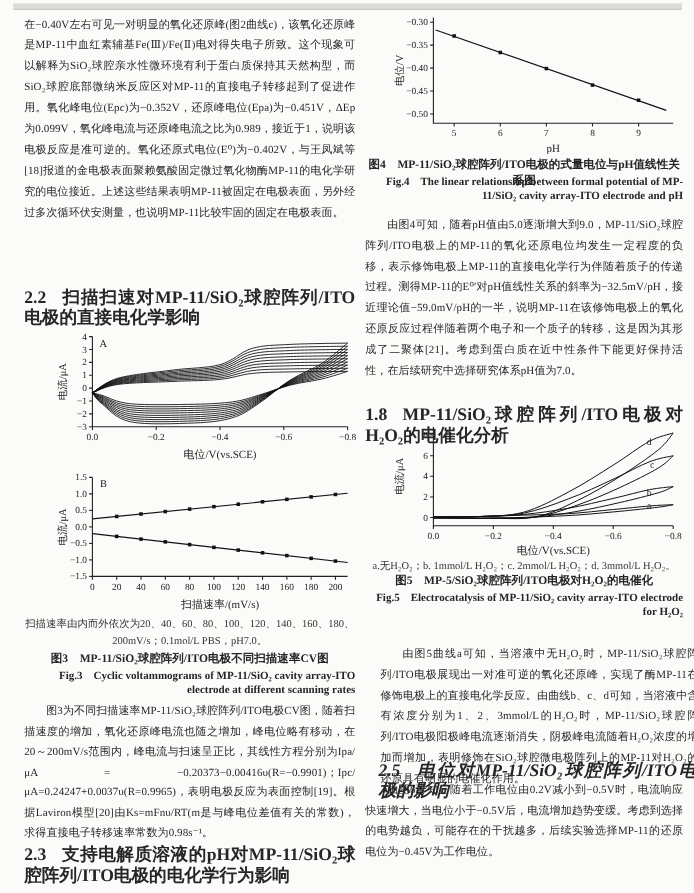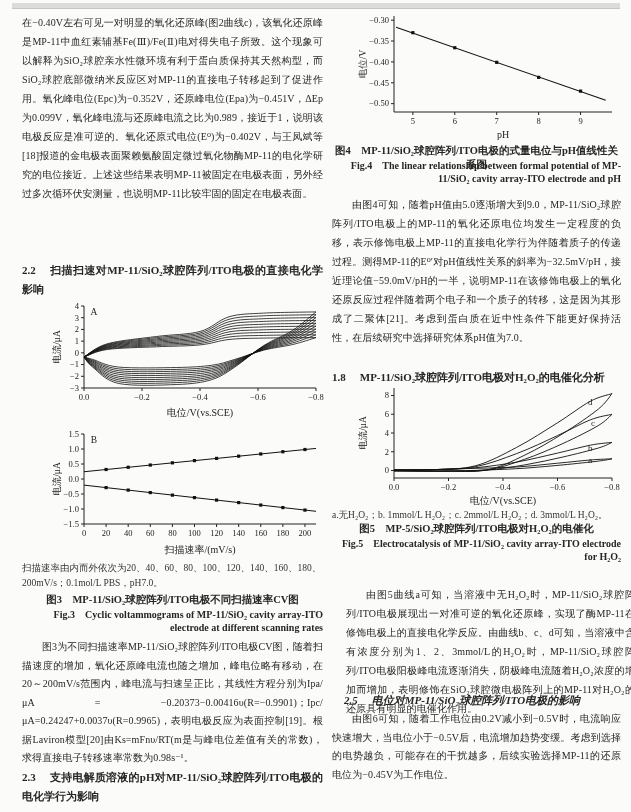--- a/index.html
+++ b/index.html
@@ -9,24 +9,24 @@
     font-family:"Liberation Serif","DejaVu Serif",serif;
     overflow:hidden;
   }
   .abs{position:absolute;}
   .para{
     font-size:10px;line-height:19px;text-align:justify;
     letter-spacing:0.1px;
   }
   .indent{text-indent:2em;}
   .heading{
-    font-size:11px;line-height:19px;font-weight:bold;text-align:justify;
+    font-size:16px;line-height:19px;font-weight:bold;text-align:justify;
   }
   .heading .num{margin-right:14px;}
-  .fignote{font-size:9.5px;line-height:15px;color:#333;}
+  .fignote{font-size:9.5px;line-height:15px;text-align:center;color:#333;}
   .capcn{font-size:10.5px;font-weight:bold;text-align:center;line-height:14px;}
   .capen{font-size:10px;font-weight:bold;text-align:right;line-height:13px;}
   .topstrip{background:#dcdcda;border-bottom:1px solid #c6c6c4;}
   svg{display:block;}
 </style>
 </head>
 <body>
 
 <div class="abs topstrip" style="top:3px;left:12px;width:608px;height:5px;"></div>
 

